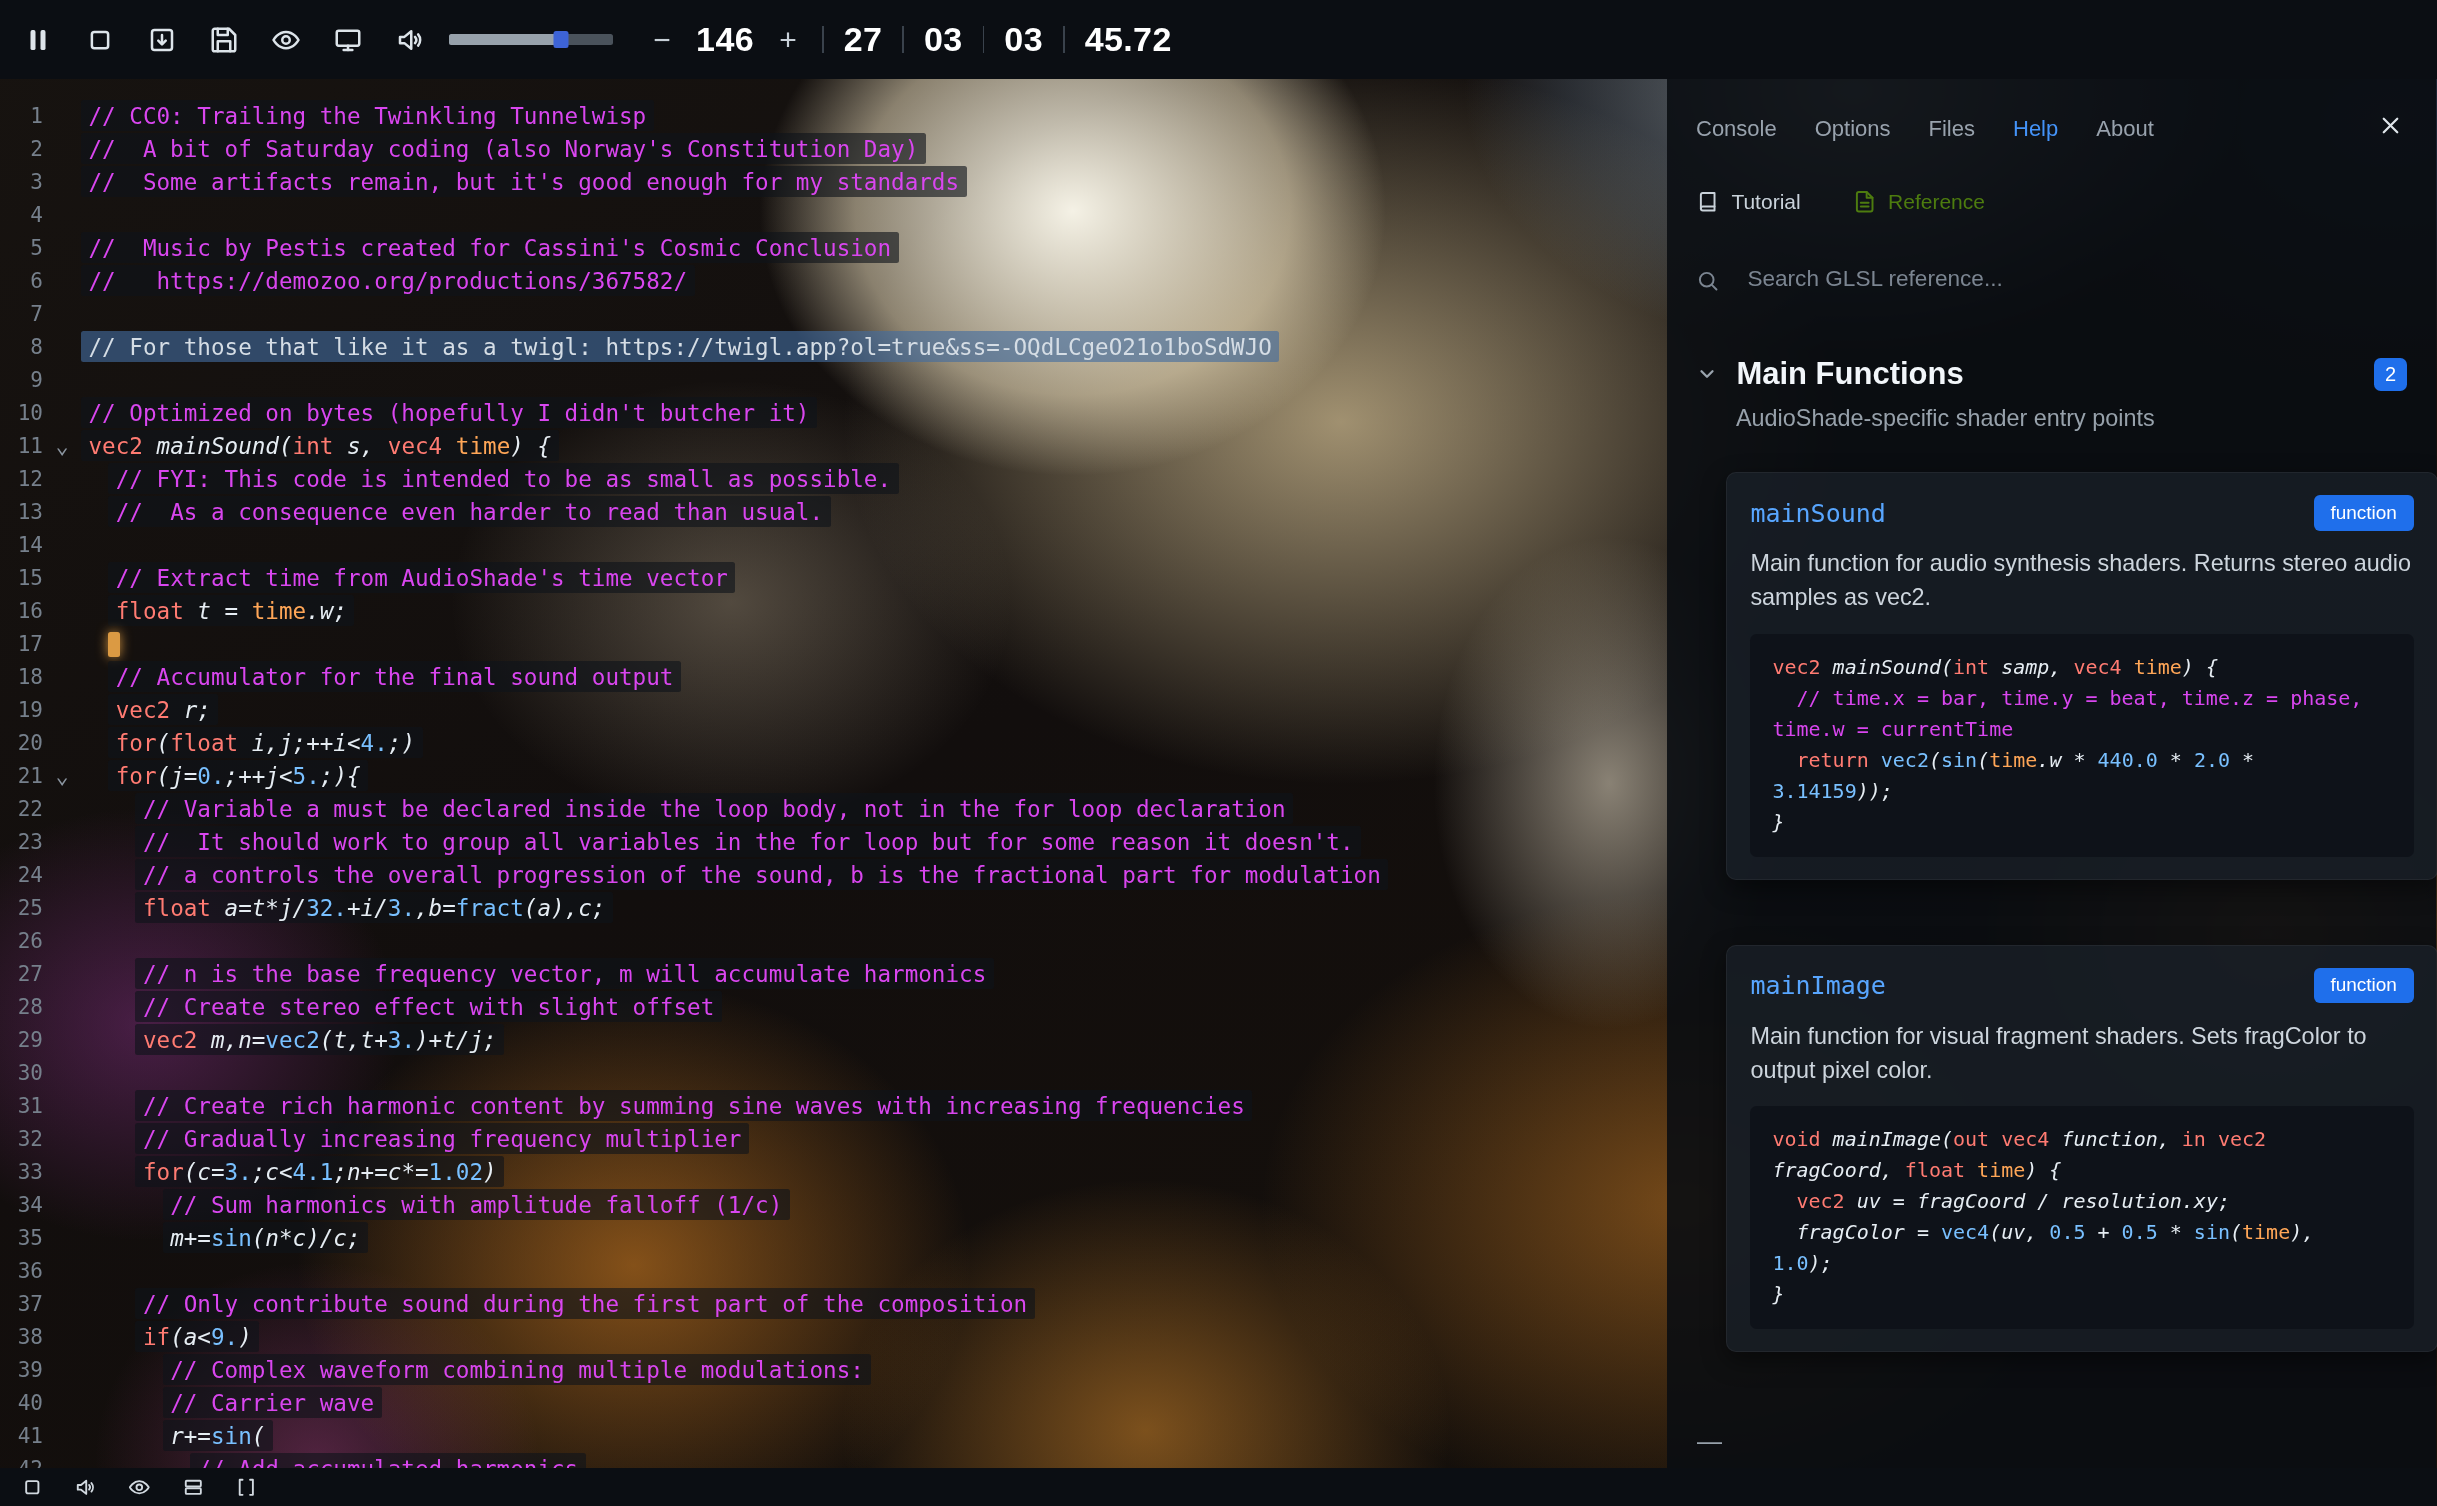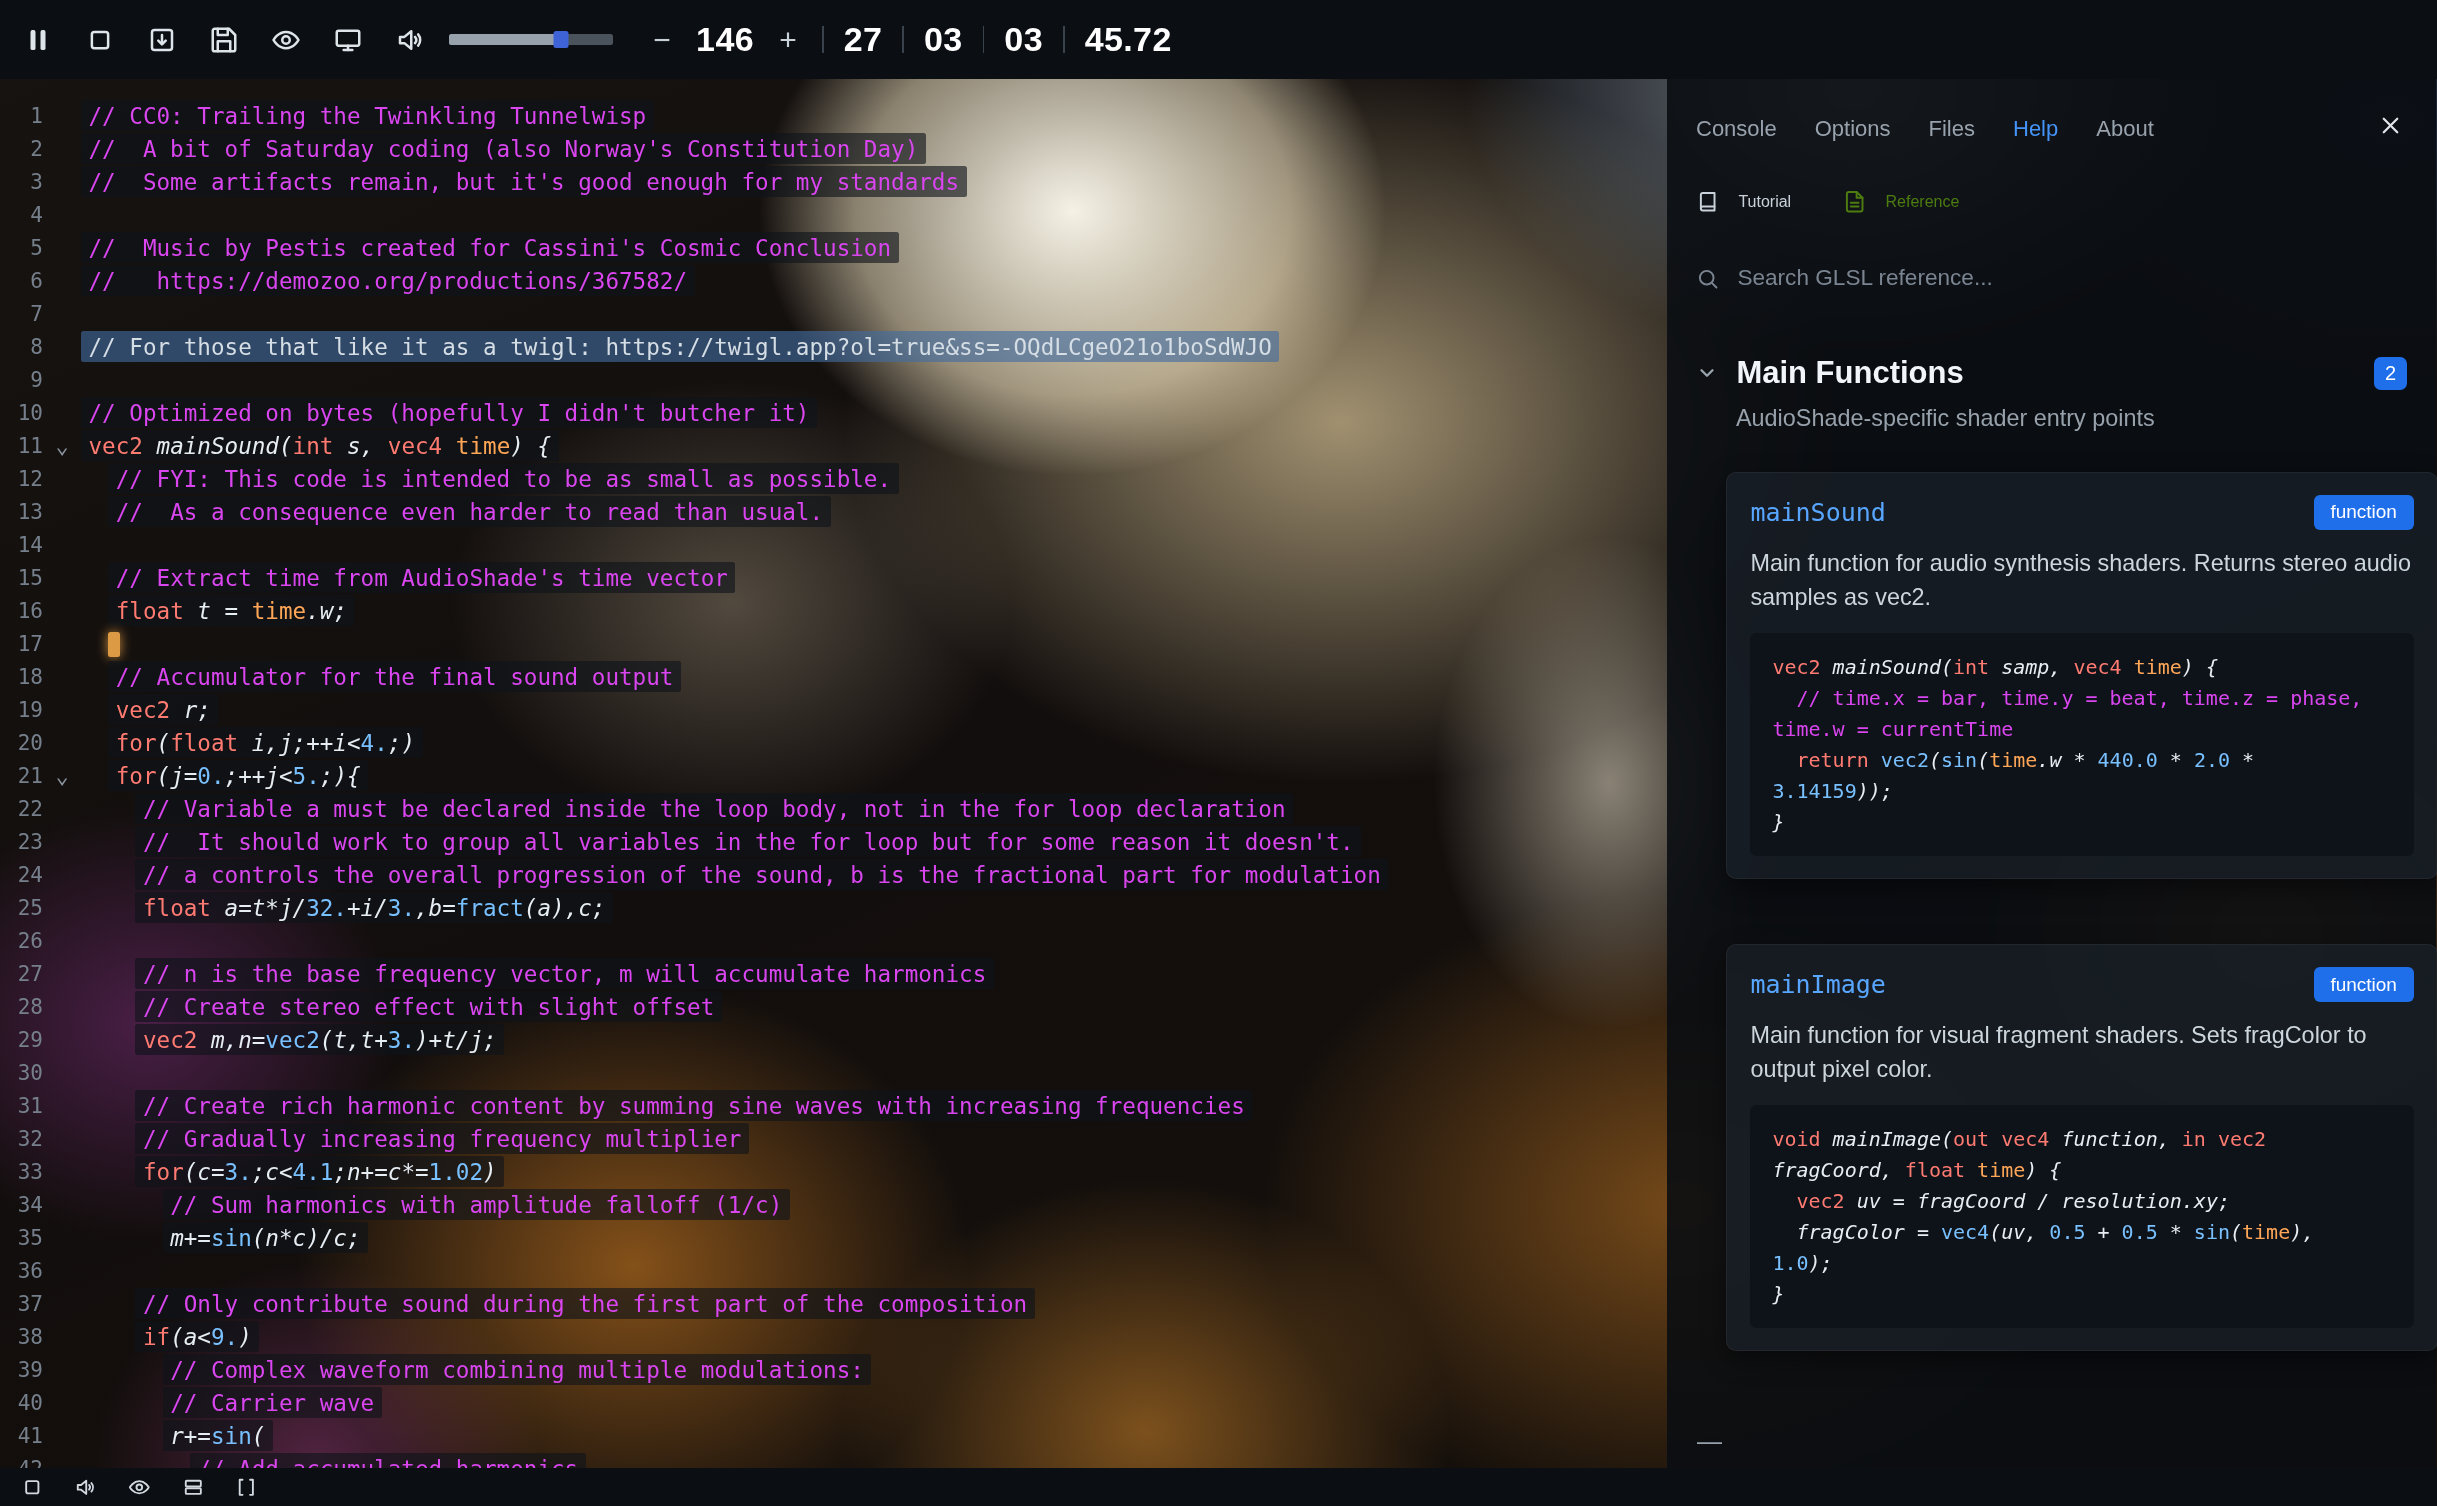--- a/index.html
+++ b/index.html
@@ -58,24 +58,24 @@
 
   
   .panel { position:absolute; top:79px; right:2px; bottom:38px; width:769px;
     background:rgba(10,13,18,0.9); z-index:5; padding:0 29px; }
   .pnav { display:flex; gap:38px; padding-top:37px; }
   .pnav-item { font-size:22px; color:#98a2ad; background:none; border:none; cursor:pointer; font-family:inherit; }
   .pnav-item.active { color:#4493f8; }
   .close-btn { position:absolute; top:33px; right:32px; background:none; border:none; color:#dfe5ea; cursor:pointer; }
   .close-btn svg { width:27px; height:27px; }
   .tabs { display:flex; gap:52px; margin-top:48px; align-items:center; }
-  .tab { display:flex; gap:19px; align-items:center; font-size:16px; color:#c9d2da; cursor:pointer;text-align:right; }
+  .tab { display:flex; gap:12px; align-items:center; font-size:21px; color:#c9d2da; cursor:pointer;text-align:right; }
   .tab svg { width:23.4px; height:23.4px; }
   .tab.active { color:#4d7c0f; }
-  .searchbox { display:flex; align-items:center; gap:18px; margin-top:52px; color:#7b8591; }
+  .searchbox { display:flex; align-items:flex-end; gap:28px; margin-top:52px; color:#7b8591; }
   .searchbox svg { width:23.4px; height:23.4px; flex:none; }
   .searchbox input { background:transparent; border:none; outline:none; font-size:22.6px; color:#cfd6dd; width:535px; font-family:inherit; }
   .searchbox input::placeholder { color:#7b8591; }
   .section-head { display:flex; align-items:center; gap:18.4px; margin-top:64px; }
   .section-head .chev { color:#9aa4ae; width:22px; height:22px; flex:none; }
   .section-title { font-size:31px; font-weight:700; color:#f2f6fa; }
   .count-badge { margin-left:auto; min-width:33px; height:33px; border-radius:6.7px; background:#1f6feb; color:#fff;
     font-size:20px; display:flex; align-items:center; justify-content:center; padding:0 8.4px; }
   .section-sub { margin:13.4px 0 0 40px; font-size:23.4px; color:#97a1ab; }
   #cards { margin:40px 0 0 30px; display:flex; flex-direction:column; gap:65px; }

